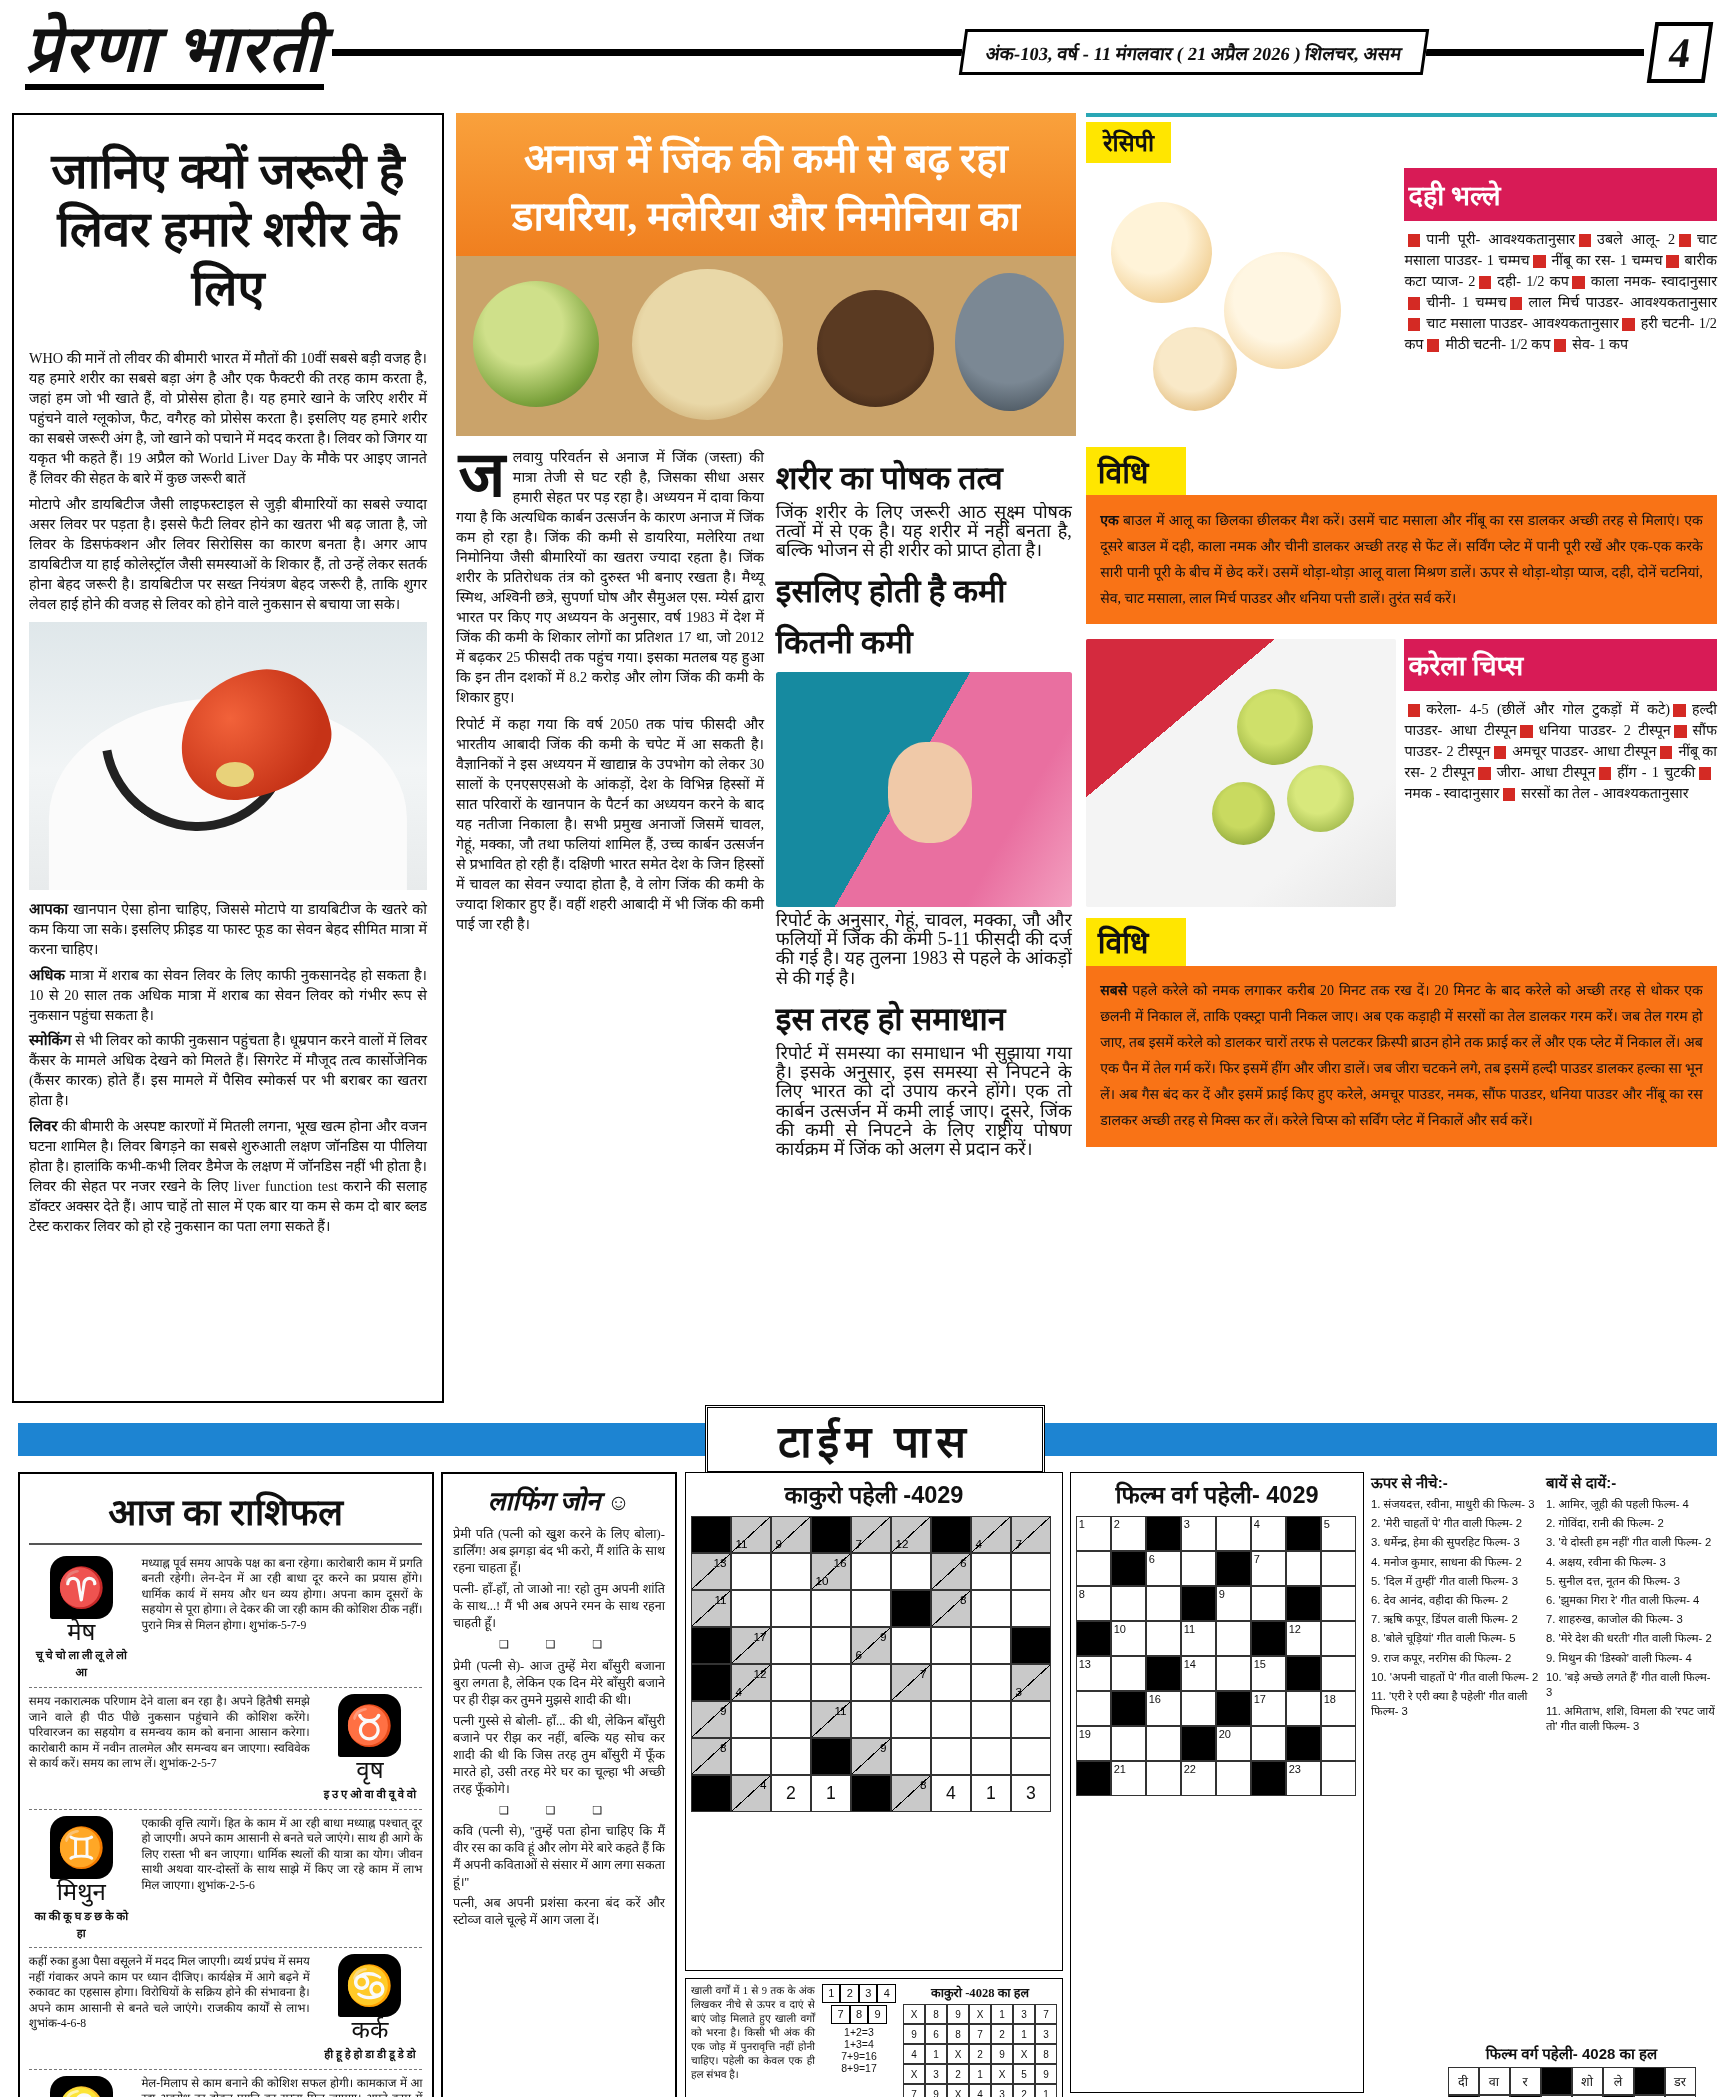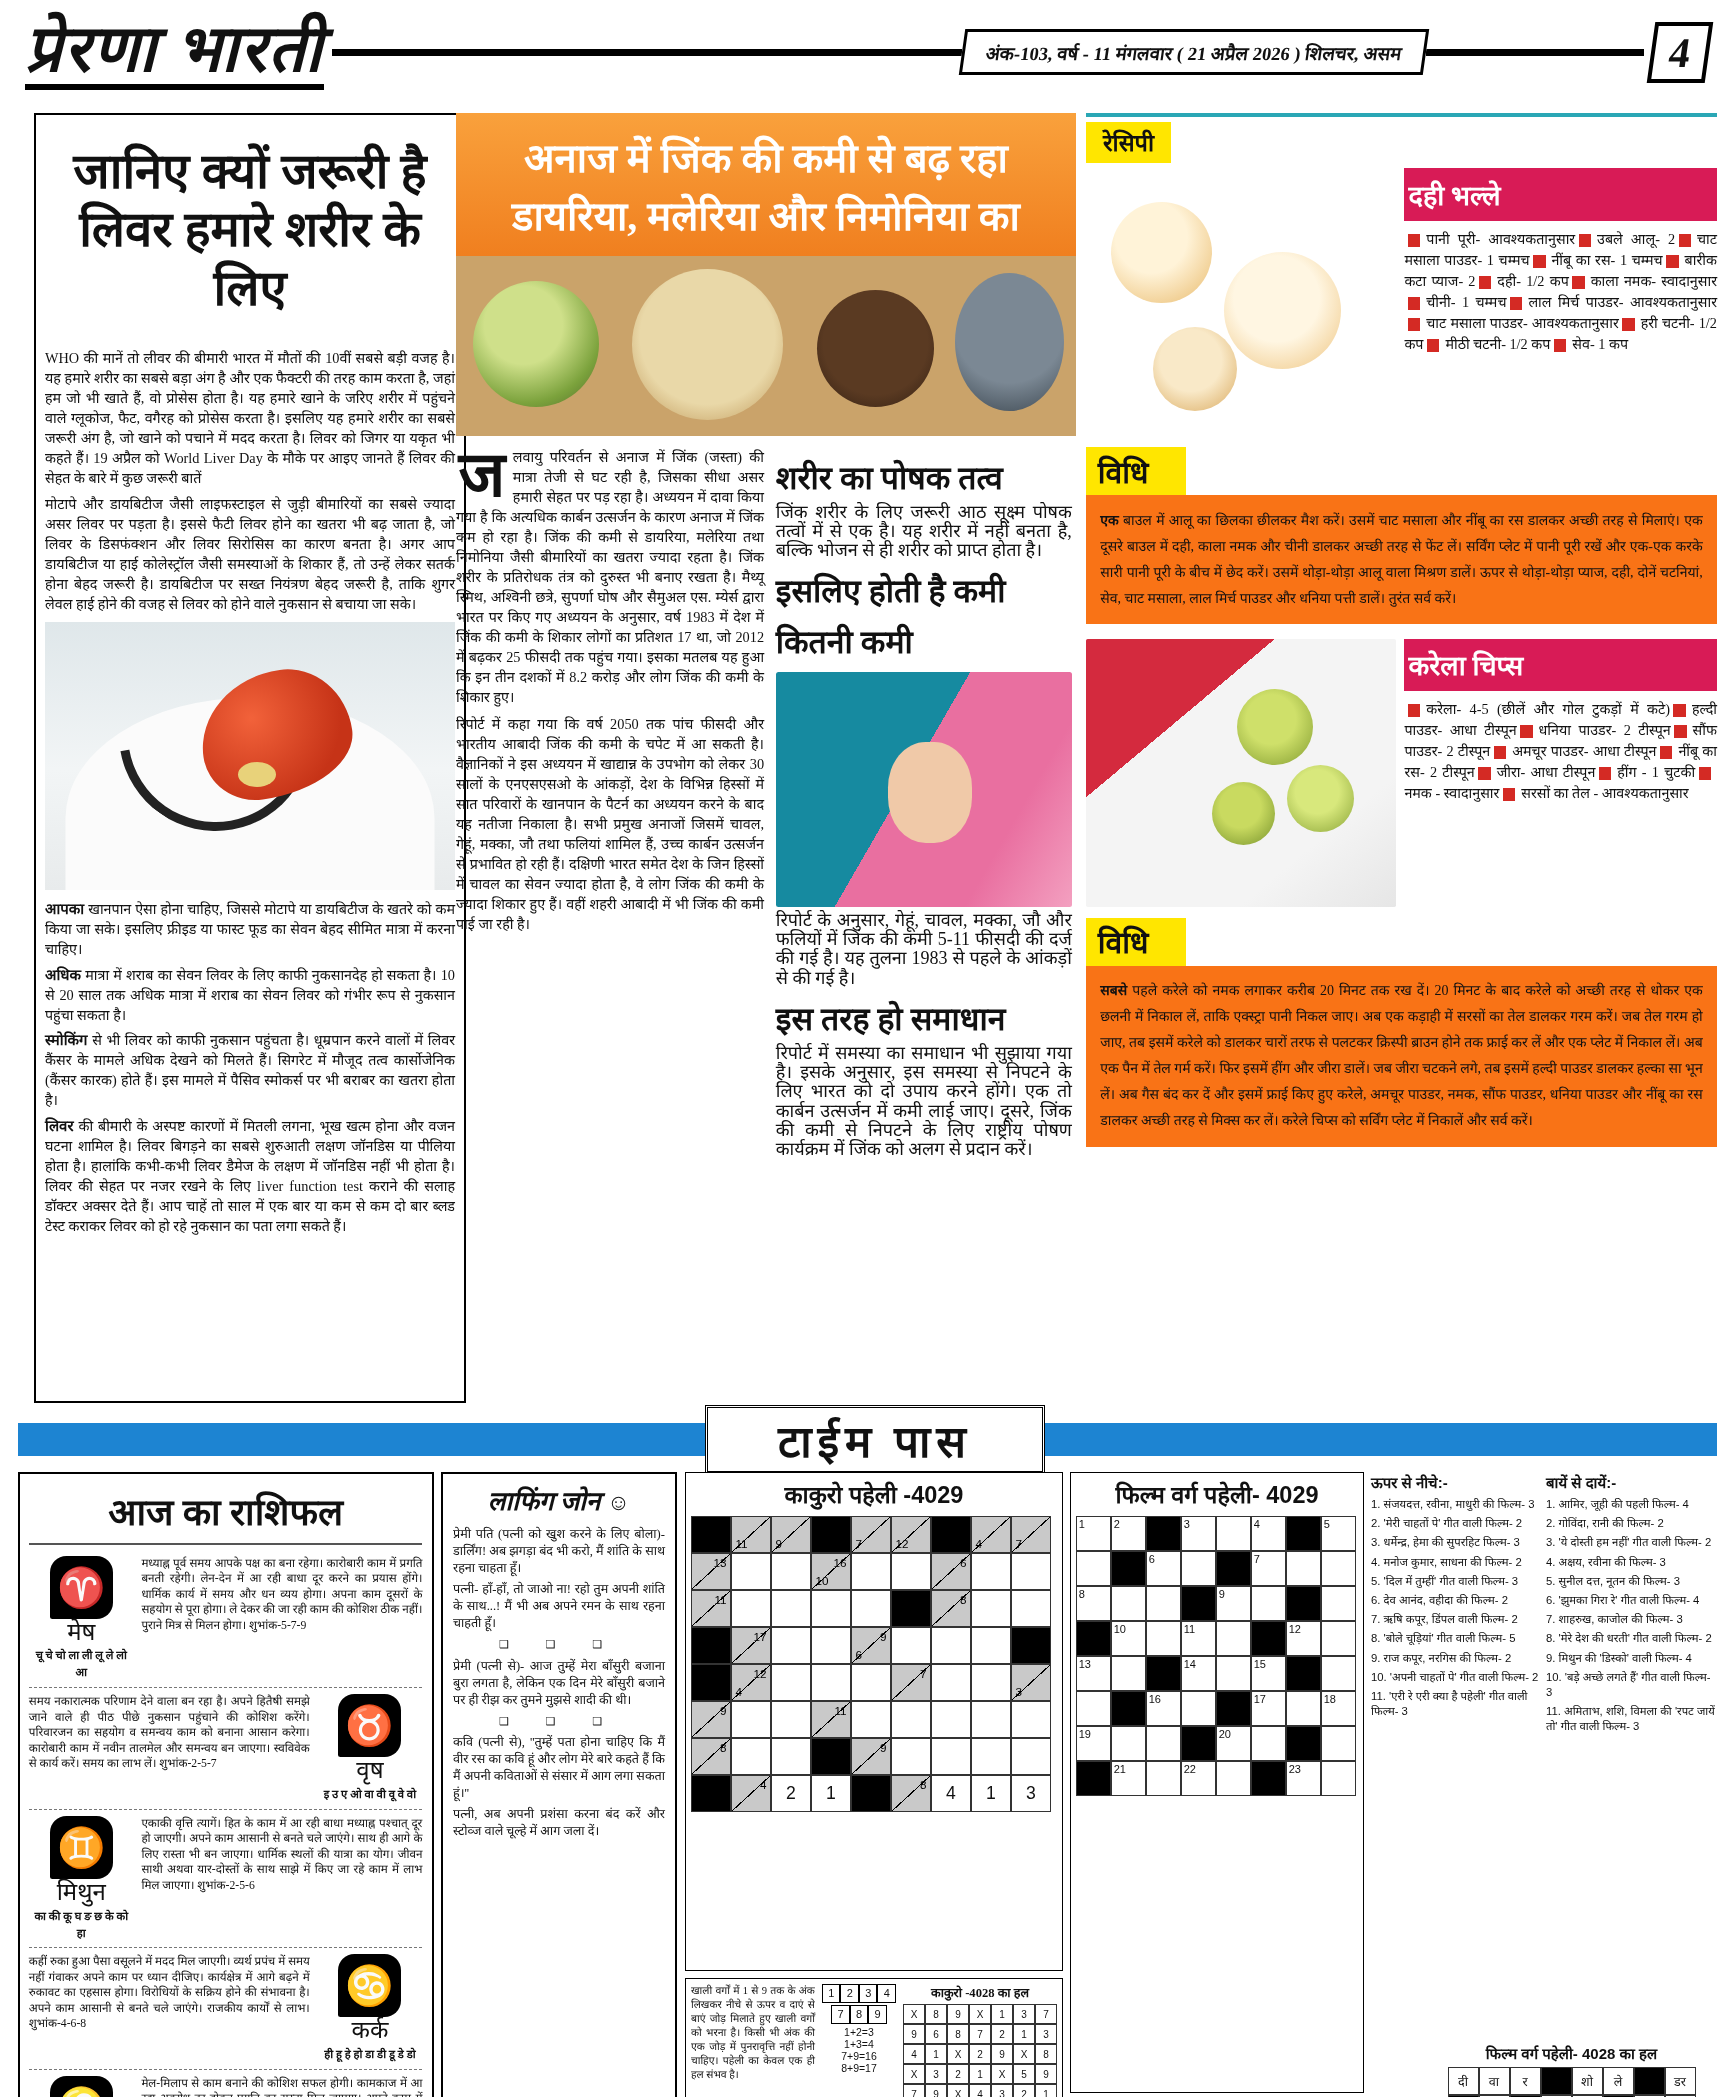--- a/index.html
+++ b/index.html
@@ -8,21 +8,21 @@
   .abs{position:absolute}
   
   .masthead{left:0;top:0;width:1734px;height:105px;padding:10.5px 25px;display:flex;align-items:center}
   .logo{font-size:65px;font-weight:bold;font-style:italic;letter-spacing:1.7px;border-bottom:6.7px solid #000;line-height:1.05;white-space:nowrap}
   .rule{flex:1;height:6.7px;background:#000;margin:0 0 0 8.4px}
   .rule2{width:218px;height:6.7px;background:#000}
   .issuebox{border:3.4px solid #000;transform:skewX(-8deg);padding:7.6px 21px;font-size:18.5px;font-weight:bold;white-space:nowrap;background:#fff}
   .pagebox{border:4.2px solid #000;transform:skewX(-8deg);padding:2.5px 14.3px;font-size:42px;font-weight:bold;background:#fff;margin-left:7.6px}
   
   .panel{border:2.1px solid #000;background:#fff;overflow:hidden}
-  .leftart{left:34px;top:113px;width:432px;height:1290px;padding:15px 9px}
+  .leftart{left:12px;top:113px;width:432px;height:1290px;padding:15px 15px}
   .leftart h1{font-size:49px;line-height:1.2;text-align:center;font-weight:bold;margin:12.6px 0 29px}
   .leftart p{font-size:14.3px;line-height:20px;text-align:justify;margin-bottom:5.9px}
   .leftart p b{font-size:15px}
   .liverimg{width:100%;height:268px;background:linear-gradient(180deg,#dfe7ea,#f2f5f6 55%,#e8ebec);position:relative;margin:8.4px 0;overflow:hidden}
   .coat{position:absolute;left:50%;top:55%;width:90%;height:90%;transform:translate(-50%,-30%);background:#fbfbfb;border-radius:50% 50% 0 0}
   .liver{position:absolute;left:38%;top:18%;width:151px;height:126px;background:radial-gradient(circle at 35% 35%,#f2623a,#c63317 70%);border-radius:58% 42% 65% 35%/60% 55% 45% 40%;transform:rotate(-8deg)}
   .gall{position:absolute;left:47%;top:52%;width:38px;height:25px;background:#e8d27a;border-radius:50%}
   .steth{position:absolute;left:18%;top:6%;width:193px;height:193px;border:9.2px solid #222;border-radius:50%;border-top-color:transparent;border-left-color:transparent;transform:rotate(35deg)}
   .centerart{left:456px;top:113px;width:620px;height:1290px}
   .cheadline{background:linear-gradient(180deg,#f9a13c,#f07f1f);color:#fff;font-size:40px;font-weight:bold;text-align:center;line-height:1.45;padding:17px 12.6px;height:143px}
@@ -246,20 +246,21 @@
 </section>
 
 <section class="abs panel jokes">
   <h2><span>लाफिंग जोन</span> <span class="face">☺</span></h2>
   <div>
 
   <p>प्रेमी पति (पत्नी को खुश करने के लिए बोला)- डार्लिंग! अब झगड़ा बंद भी करो, मैं शांति के साथ रहना चाहता हूँ।</p>
       <p>पत्नी- हाँ-हाँ, तो जाओ ना! रहो तुम अपनी शांति के साथ...! मैं भी अब अपने रमन के साथ रहना चाहती हूँ।</p>
       <p class="sep">❑ ❑ ❑</p>
       <p>प्रेमी (पत्नी से)- आज तुम्हें मेरा बाँसुरी बजाना बुरा लगता है, लेकिन एक दिन मेरे बाँसुरी बजाने पर ही रीझ कर तुमने मुझसे शादी की थी।</p>
+      <p>पत्नी गुस्से से बोली- हाँ... की थी, लेकिन बाँसुरी बजाने पर रीझ कर नहीं, बल्कि यह सोच कर शादी की थी कि जिस तरह तुम बाँसुरी में फूँक मारते हो, उसी तरह मेरे घर का चूल्हा भी अच्छी तरह फूँकोगे।</p>
       <p class="sep">❑ ❑ ❑</p>
       <p>कवि (पत्नी से), ''तुम्हें पता होना चाहिए कि मैं वीर रस का कवि हूं और लोग मेरे बारे कहते हैं कि मैं अपनी कविताओं से संसार में आग लगा सकता हूं।''</p>
       <p>पत्नी, अब अपनी प्रशंसा करना बंद करें और स्टोव्ज वाले चूल्हे में आग जला दें।</p>
     </div>
 </section>
 
 <section class="abs pzl kakuro">
   <h3>काकुरो पहेली -4029</h3>
   <div>
       <div class="g-row">

